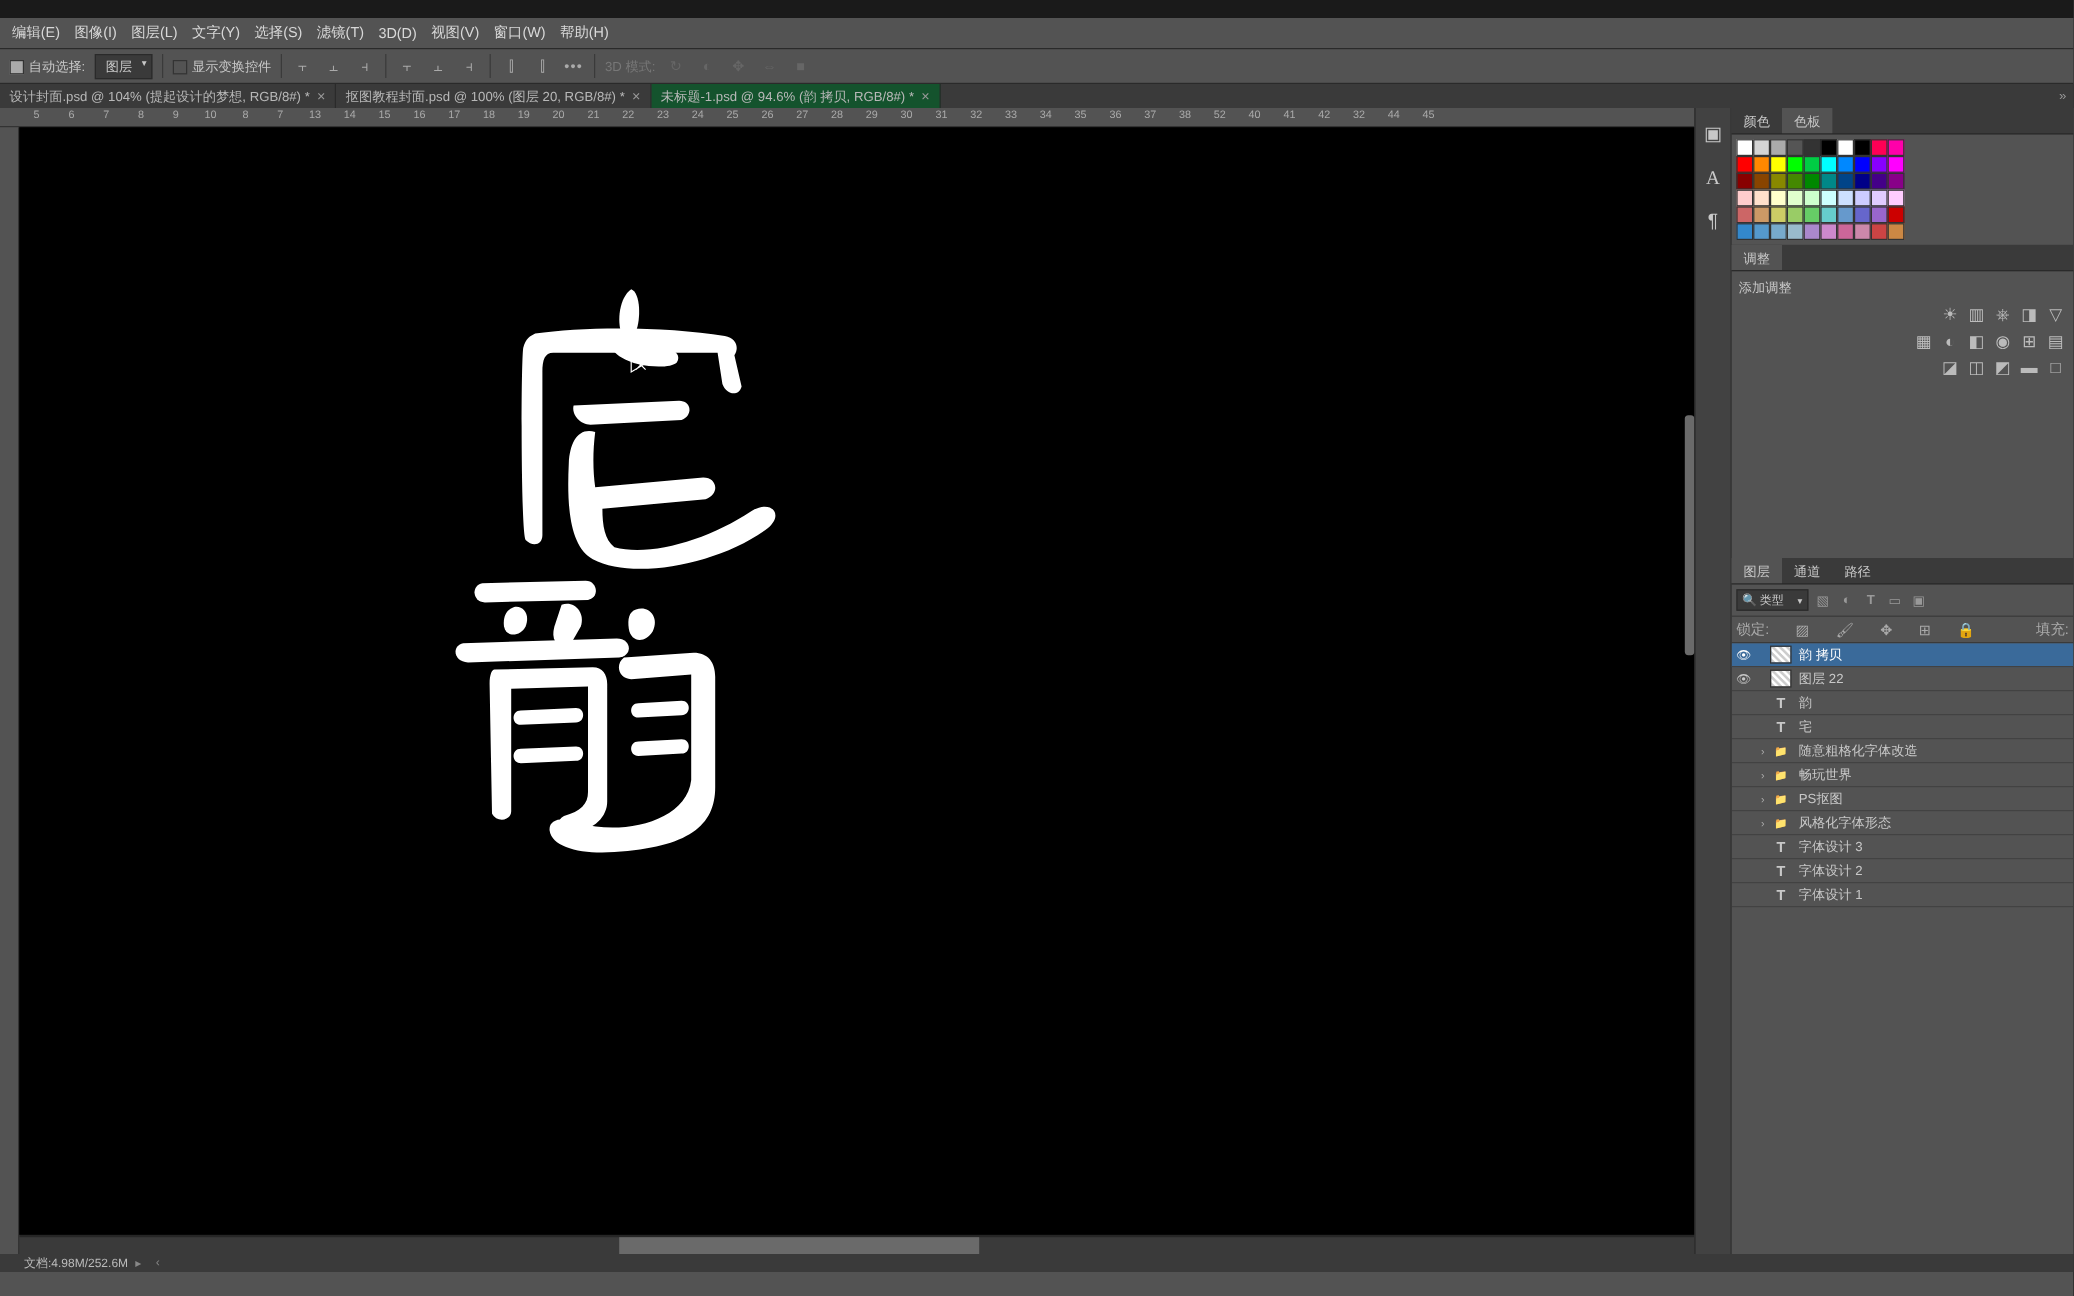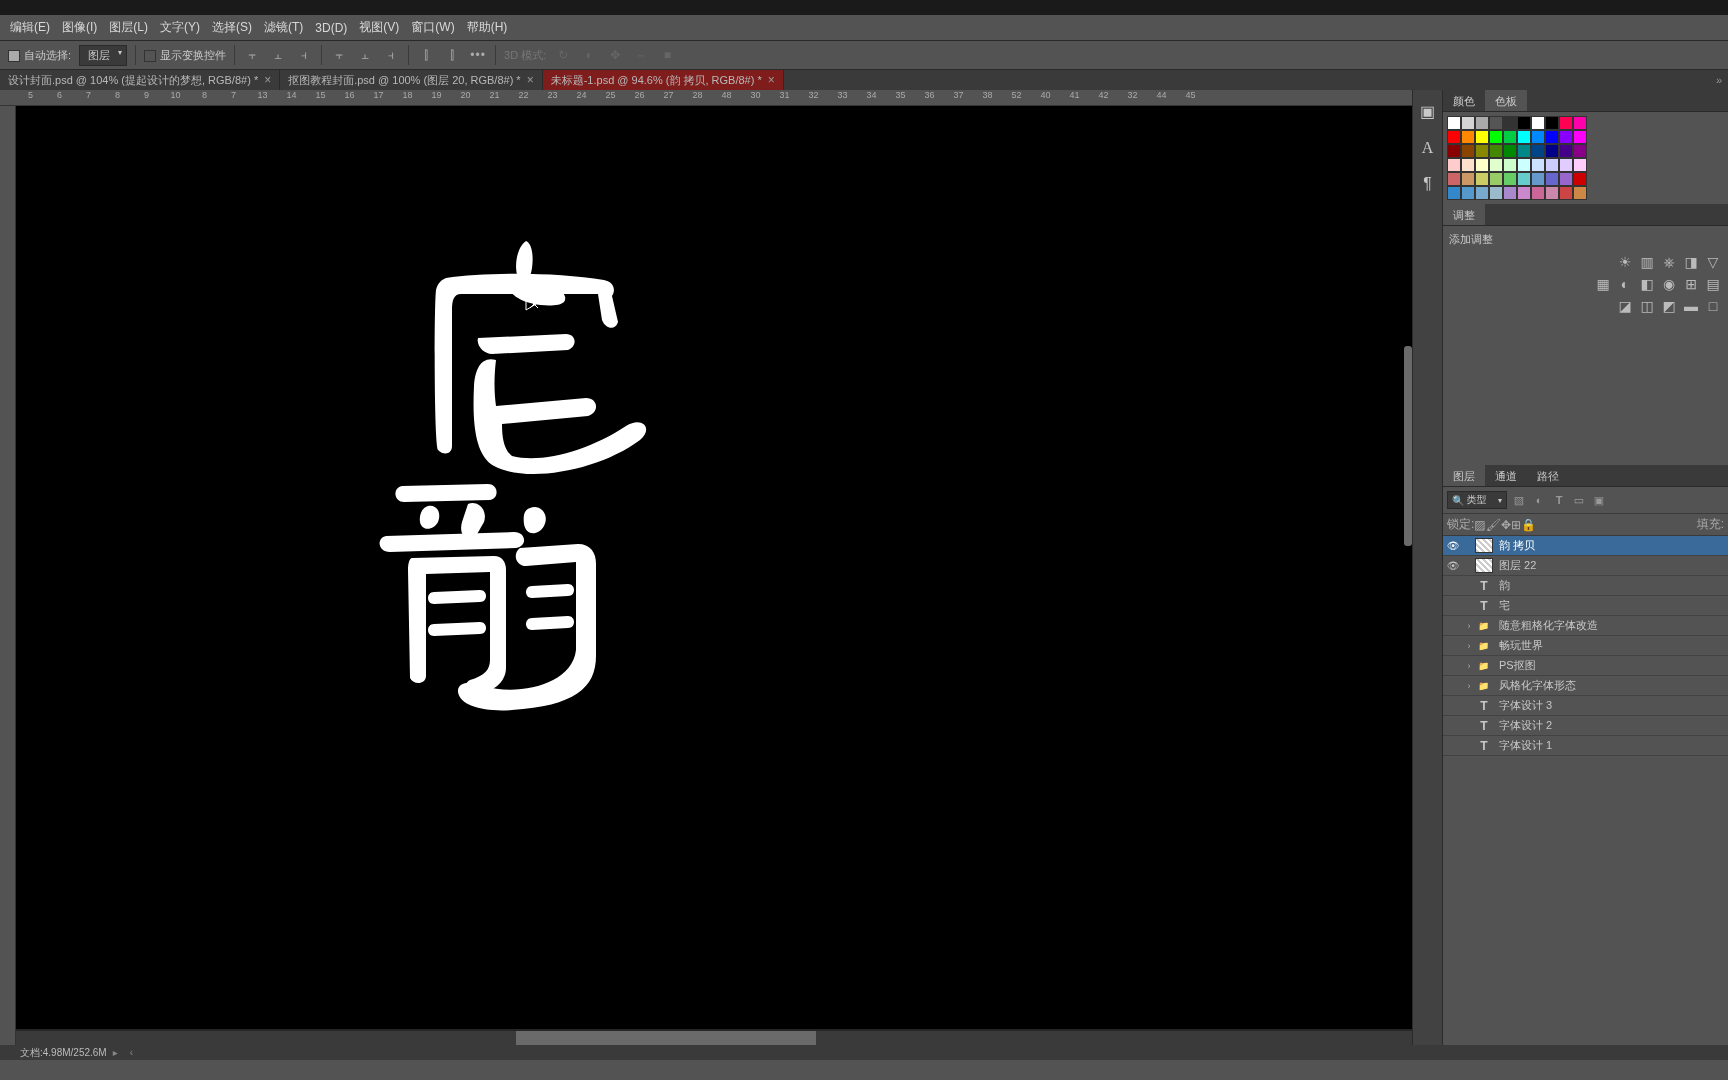--- a/index.html
+++ b/index.html
@@ -8,21 +8,21 @@
 .menubar { height: 25px; background: #535353; display: flex; align-items: center; padding: 0 4px; font-size: 12px; color: #d8d8d8; }
 .menubar span { padding: 0 6px; cursor: default; }
 .optionsbar { height: 30px; background: #535353; border-top: 1px solid #2a2a2a; border-bottom: 1px solid #2a2a2a; display: flex; align-items: center; padding: 0 8px; font-size: 11px; color: #c8c8c8; gap: 8px; }
 .optionsbar .chk { width: 12px; height: 12px; background: #aaa; border: 1px solid #333; display: inline-block; vertical-align: middle; margin-right: 4px; }
 .optionsbar .dd { background: #3a3a3a; padding: 2px 16px 2px 8px; border: 1px solid #2a2a2a; position: relative; }
 .optionsbar .sep { width: 1px; height: 20px; background: #3a3a3a; }
 .optionsbar .ico { width: 18px; height: 18px; display: inline-flex; align-items: center; justify-content: center; color: #aaa; font-size: 12px; }
 .optionsbar .ellipsis { letter-spacing: 1px; }
 .tabbar { height: 20px; background: #3a3a3a; display: flex; align-items: center; font-size: 11px; color: #b8b8b8; }
 .tab { padding: 0 8px; height: 100%; display: flex; align-items: center; gap: 6px; border-right: 1px solid #2a2a2a; }
-.tab.active { background: #7f1d1d; }
+.tab.active { background: #14532d; }
 .tab .close { color: #999; font-size: 12px; }
 .main { display: flex; height: 955px; }
 .canvas-area { flex: 1; background: #262626; position: relative; overflow: hidden; }
 .ruler-h { height: 16px; background: #535353; border-bottom: 1px solid #333; display: flex; font-size: 9px; color: #aaa; padding-left: 16px; position: relative; }
 .ruler-h span { width: 29px; text-align: center; }
 .ruler-v { position: absolute; left: 0; top: 16px; bottom: 0; width: 16px; background: #535353; border-right: 1px solid #333; }
 .canvas-inner { position: absolute; left: 16px; top: 16px; right: 0; bottom: 16px; background: #000; overflow: hidden; }
 .artwork { position: absolute; left: 300px; top: 130px; }
 .artwork svg { display: block; }
 .hscroll { position: absolute; bottom: 0; left: 16px; right: 0; height: 14px; background: #3a3a3a; }
@@ -38,21 +38,21 @@
 .sw-row { display: flex; }
 .sw { width: 14px; height: 14px; border: 1px solid #333; }
 .adjust-body { padding: 6px; }
 .adj-row { display: flex; justify-content: flex-end; gap: 4px; margin-bottom: 4px; font-size: 14px; color: #bbb; }
 .adj-row span { width: 18px; height: 18px; display: inline-flex; align-items: center; justify-content: center; }
 .layers-toolbar { display: flex; align-items: center; padding: 4px; gap: 4px; border-bottom: 1px solid #3a3a3a; }
 .layers-toolbar .search { background: #3a3a3a; border: 1px solid #2a2a2a; padding: 1px 4px; flex: 0 0 60px; display: flex; align-items: center; gap: 2px; font-size: 10px; }
 .layers-toolbar .ficon { width: 16px; height: 16px; display: flex; align-items: center; justify-content: center; color: #999; font-size: 11px; }
 .layers-opts { display: flex; padding: 4px; gap: 6px; align-items: center; border-bottom: 1px solid #3a3a3a; }
 .layers-opts .dd { background: #3a3a3a; border: 1px solid #2a2a2a; flex: 1; padding: 2px 4px; }
-.layers-lock { display: flex; padding: 2px 4px; gap: 0; align-items: center; border-bottom: 1px solid #3a3a3a; font-size: 10px; }
+.layers-lock { display: flex; padding: 2px 4px; gap: 22px; align-items: center; border-bottom: 1px solid #3a3a3a; font-size: 10px; }
 .layers-lock span { font-size: 12px; color: #aaa; }
 .layer-list { flex: 1; overflow: auto; }
 .layer { height: 20px; display: flex; align-items: center; border-bottom: 1px solid #424242; }
 .layer.selected { background: #3a6a9a; color: #fff; }
 .layer .vis { width: 20px; text-align: center; font-size: 10px; }
 .layer .exp { width: 12px; text-align: center; font-size: 9px; color: #aaa; }
 .layer .thumb { width: 18px; height: 15px; background: #888; border: 1px solid #333; margin-right: 6px; display: flex; align-items: center; justify-content: center; font-size: 9px; color: #333; }
 .layer .thumb.txt { background: #535353; border: none; color: #c8c8c8; font-size: 12px; font-weight: bold; }
 .layer .thumb.folder { background: #535353; border: none; color: #aaa; }
 .layer .lname { font-size: 11px; }
@@ -140,21 +140,21 @@
         <span>19</span>
         <span>20</span>
         <span>21</span>
         <span>22</span>
         <span>23</span>
         <span>24</span>
         <span>25</span>
         <span>26</span>
         <span>27</span>
         <span>28</span>
-        <span>48</span>
+        <span>29</span>
         <span>30</span>
         <span>31</span>
         <span>32</span>
         <span>33</span>
         <span>34</span>
         <span>35</span>
         <span>36</span>
         <span>37</span>
         <span>38</span>
         <span>52</span>

